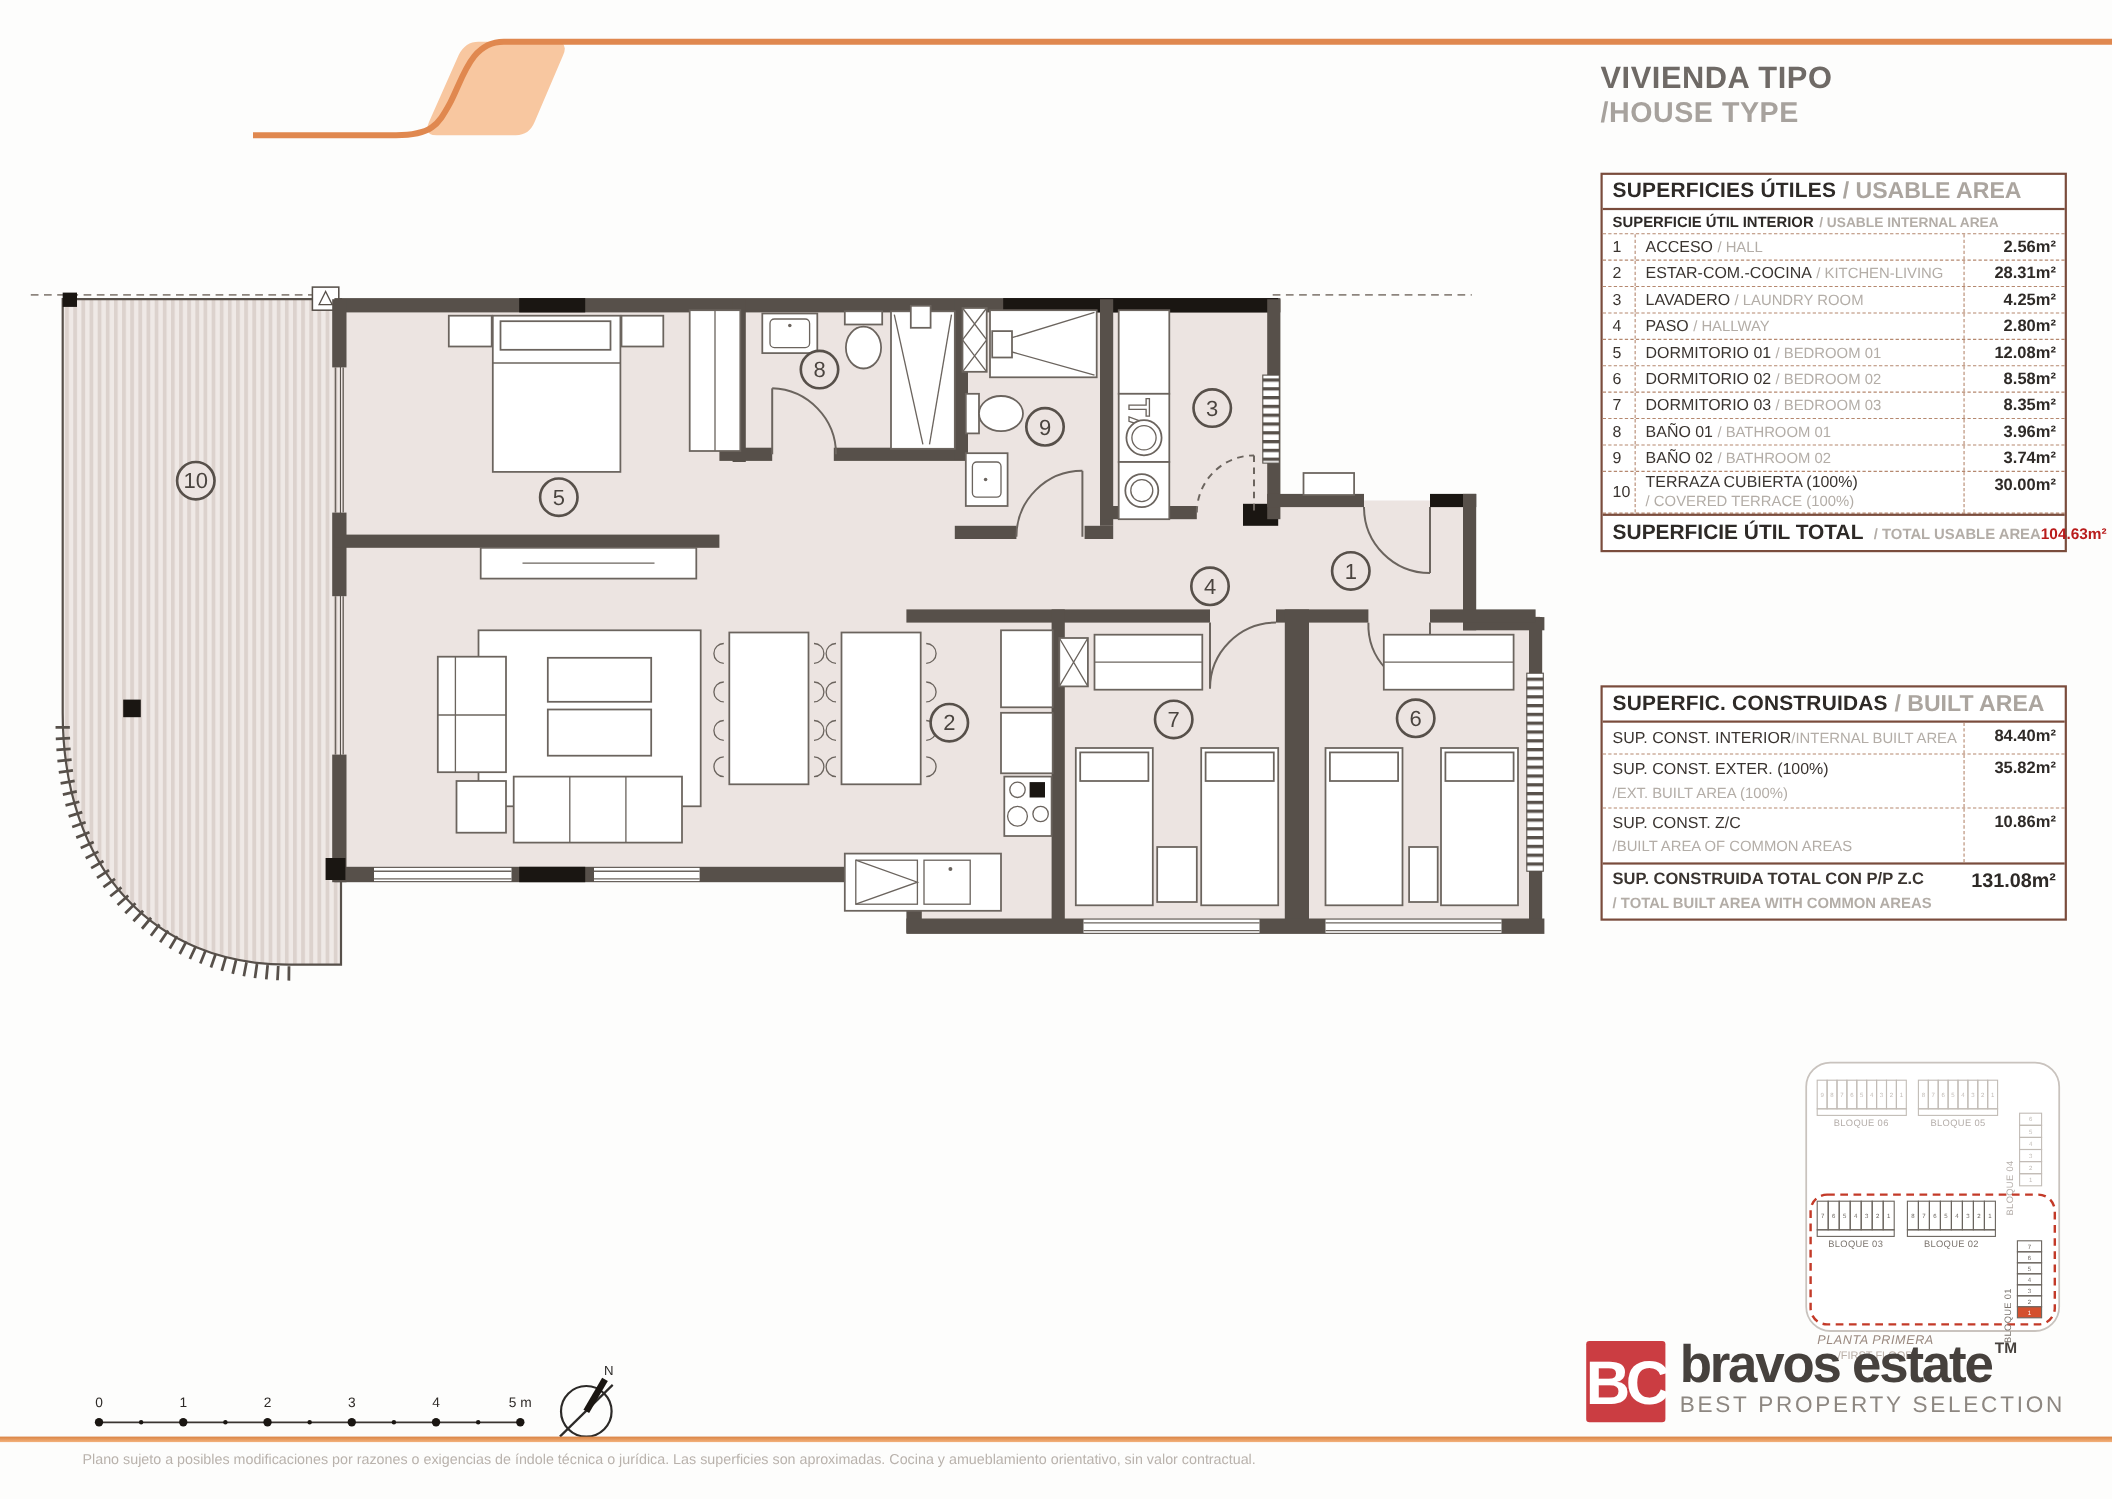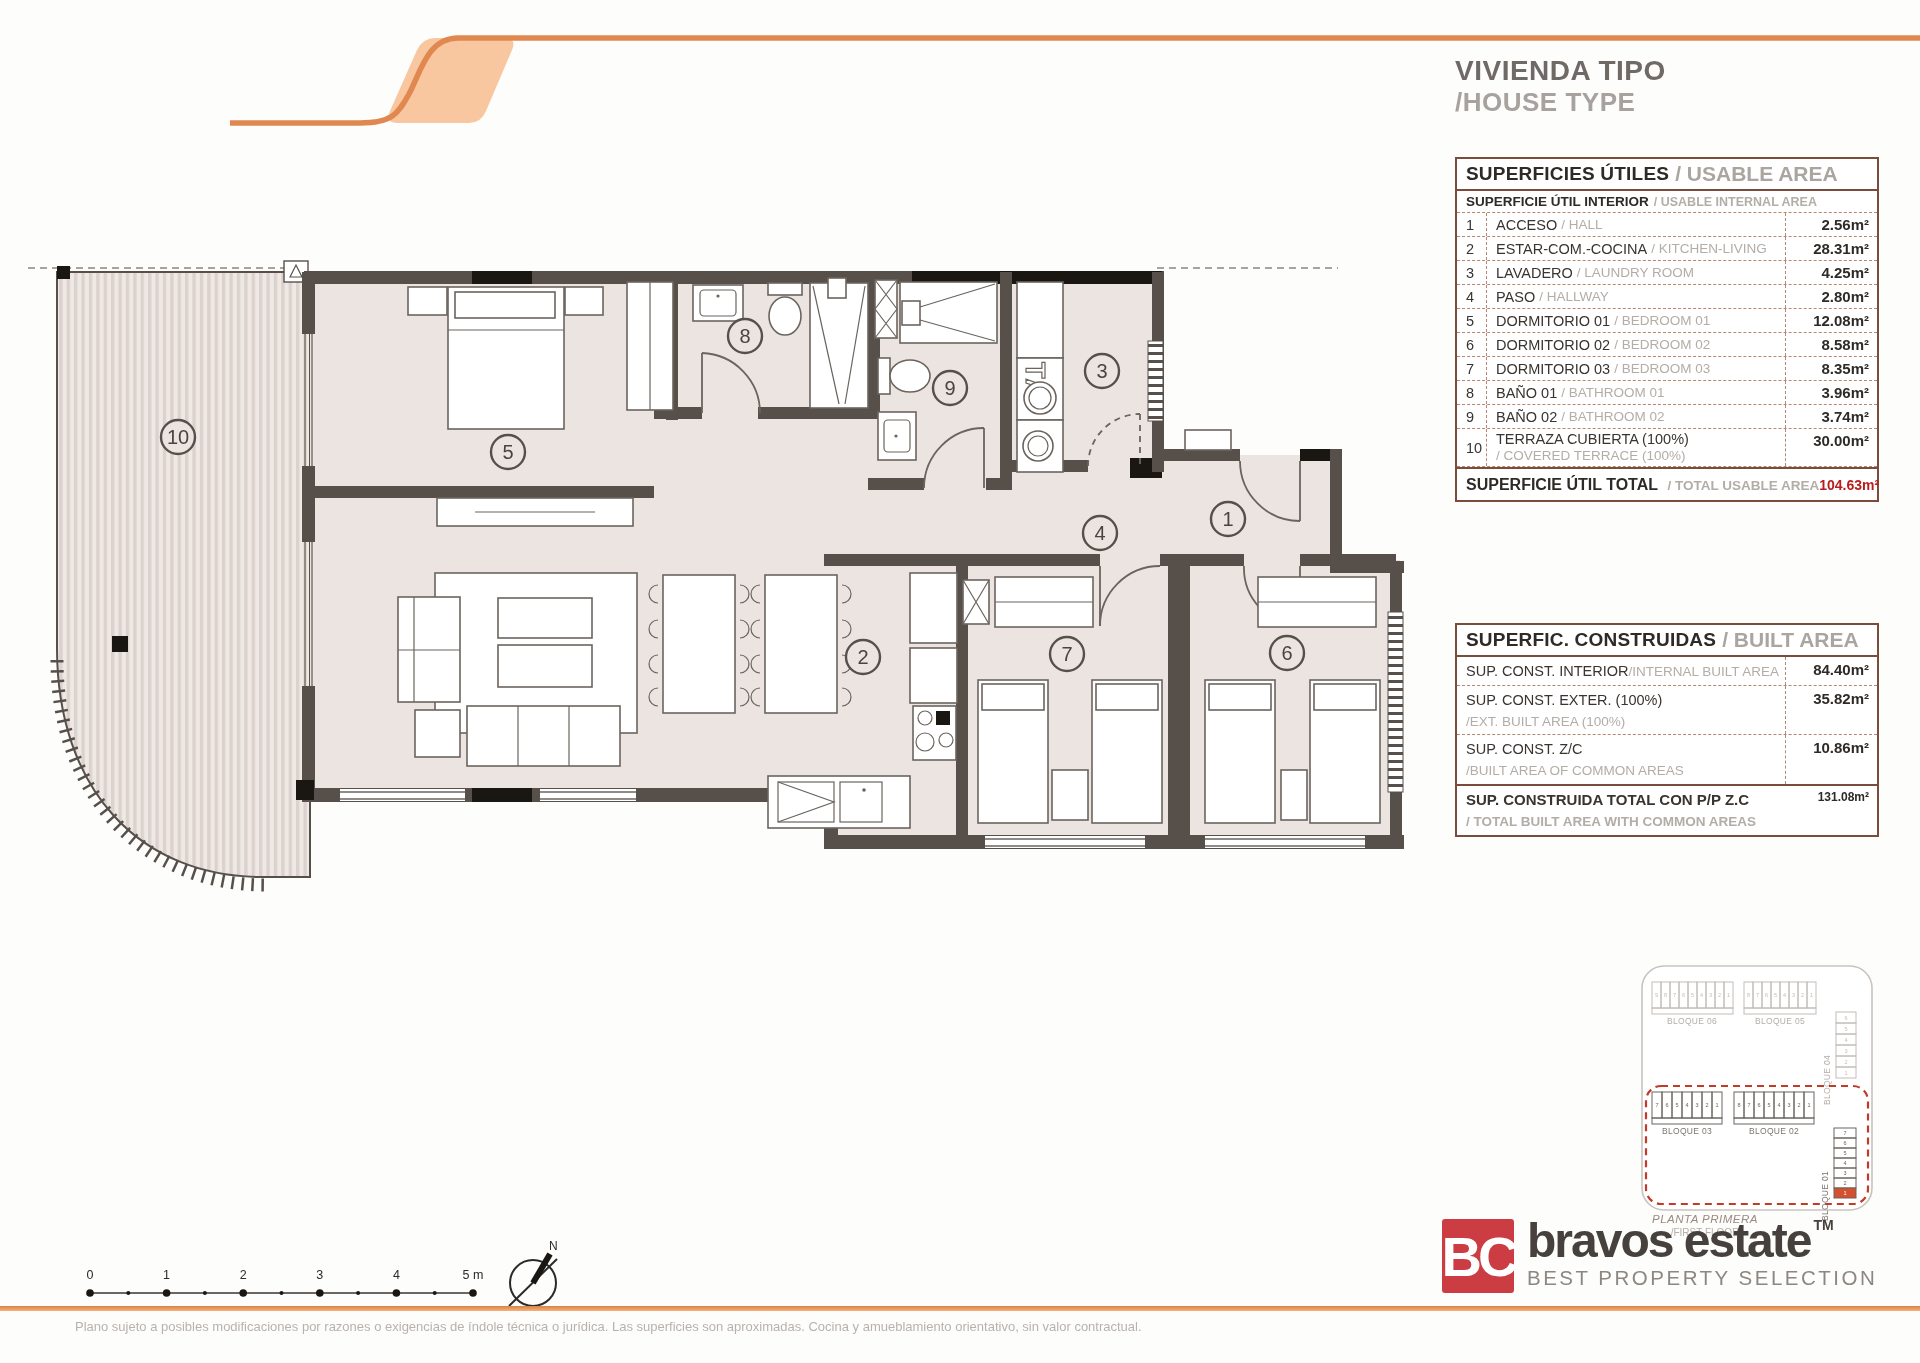--- a/index.html
+++ b/index.html
@@ -32,34 +32,34 @@
   .c-name{flex:1;display:flex;align-items:center;padding-left:9px;white-space:nowrap;overflow:hidden;}
   .c-name .es{font-size:14.5px;color:#3a3430;}
   .c-name .en{font-size:13.5px;color:#b3ada7;margin-left:4px;}
   .c-name.two-line{flex-direction:column;align-items:flex-start;justify-content:center;line-height:1.25;}
   .c-val{width:92px;border-left:1.4px dashed #b5886f;display:flex;align-items:center;
          justify-content:flex-end;padding-right:8px;font-size:15px;font-weight:bold;
          color:#2e2a27;box-sizing:border-box;flex:none;}
   .h23{height:23px;} .h37{height:37px;}
   .at-total{display:flex;border-top:2px solid #7a4c3c;align-items:center;height:31px;}
   .at-total .lbl{flex:1;padding-left:9px;white-space:nowrap;}
-  .at-total .lbl .es{font-size:16px;font-weight:bold;color:#2e2a27;}
+  .at-total .lbl .es{font-size:19px;font-weight:bold;color:#2e2a27;}
   .at-total .lbl .en{font-size:13.5px;font-weight:bold;color:#b3ada7;margin-left:5px;}
   .at-total .val{padding-right:8px;font-size:14px;font-weight:bold;color:#b91c1c;}
   
   .bt-row{display:flex;border-bottom:1.4px dashed #b5886f;}
   .bt-label{flex:1;padding:4px 0 3px 9px;line-height:1.3;}
   .bt-label .es{font-size:14.5px;color:#3a3430;display:inline;}
   .bt-label .en{font-size:13.5px;color:#b3ada7;}
   .bt-val{width:92px;border-left:1.4px dashed #b5886f;text-align:right;padding:4px 8px 0 0;
           font-size:15px;font-weight:bold;color:#2e2a27;box-sizing:border-box;flex:none;}
   .bt-total{display:flex;border-top:2px solid #7a4c3c;}
   .bt-total .bt-label .es{font-weight:bold;font-size:15px;}
   .bt-total .bt-label .en{font-weight:bold;}
-  .bt-total .bt-val{font-size:12px;border-left:none;}
+  .bt-total .bt-val{font-size:18px;border-left:none;}
 
   
   .floor-label{position:absolute;left:1630px;top:1213px;width:150px;text-align:center;z-index:2;line-height:1.2;}
   .floor-label .es{font-size:11.5px;color:#9b8a80;letter-spacing:.5px;font-style:italic;}
   .floor-label .en{font-size:10px;color:#b9aea6;}
 
   
   .brand{position:absolute;left:1442px;top:1219px;display:flex;z-index:3;}
   .brand .mono{width:72px;height:74px;background:#cb3d42;border-radius:3px;color:#fff;
                display:flex;align-items:center;justify-content:center;

